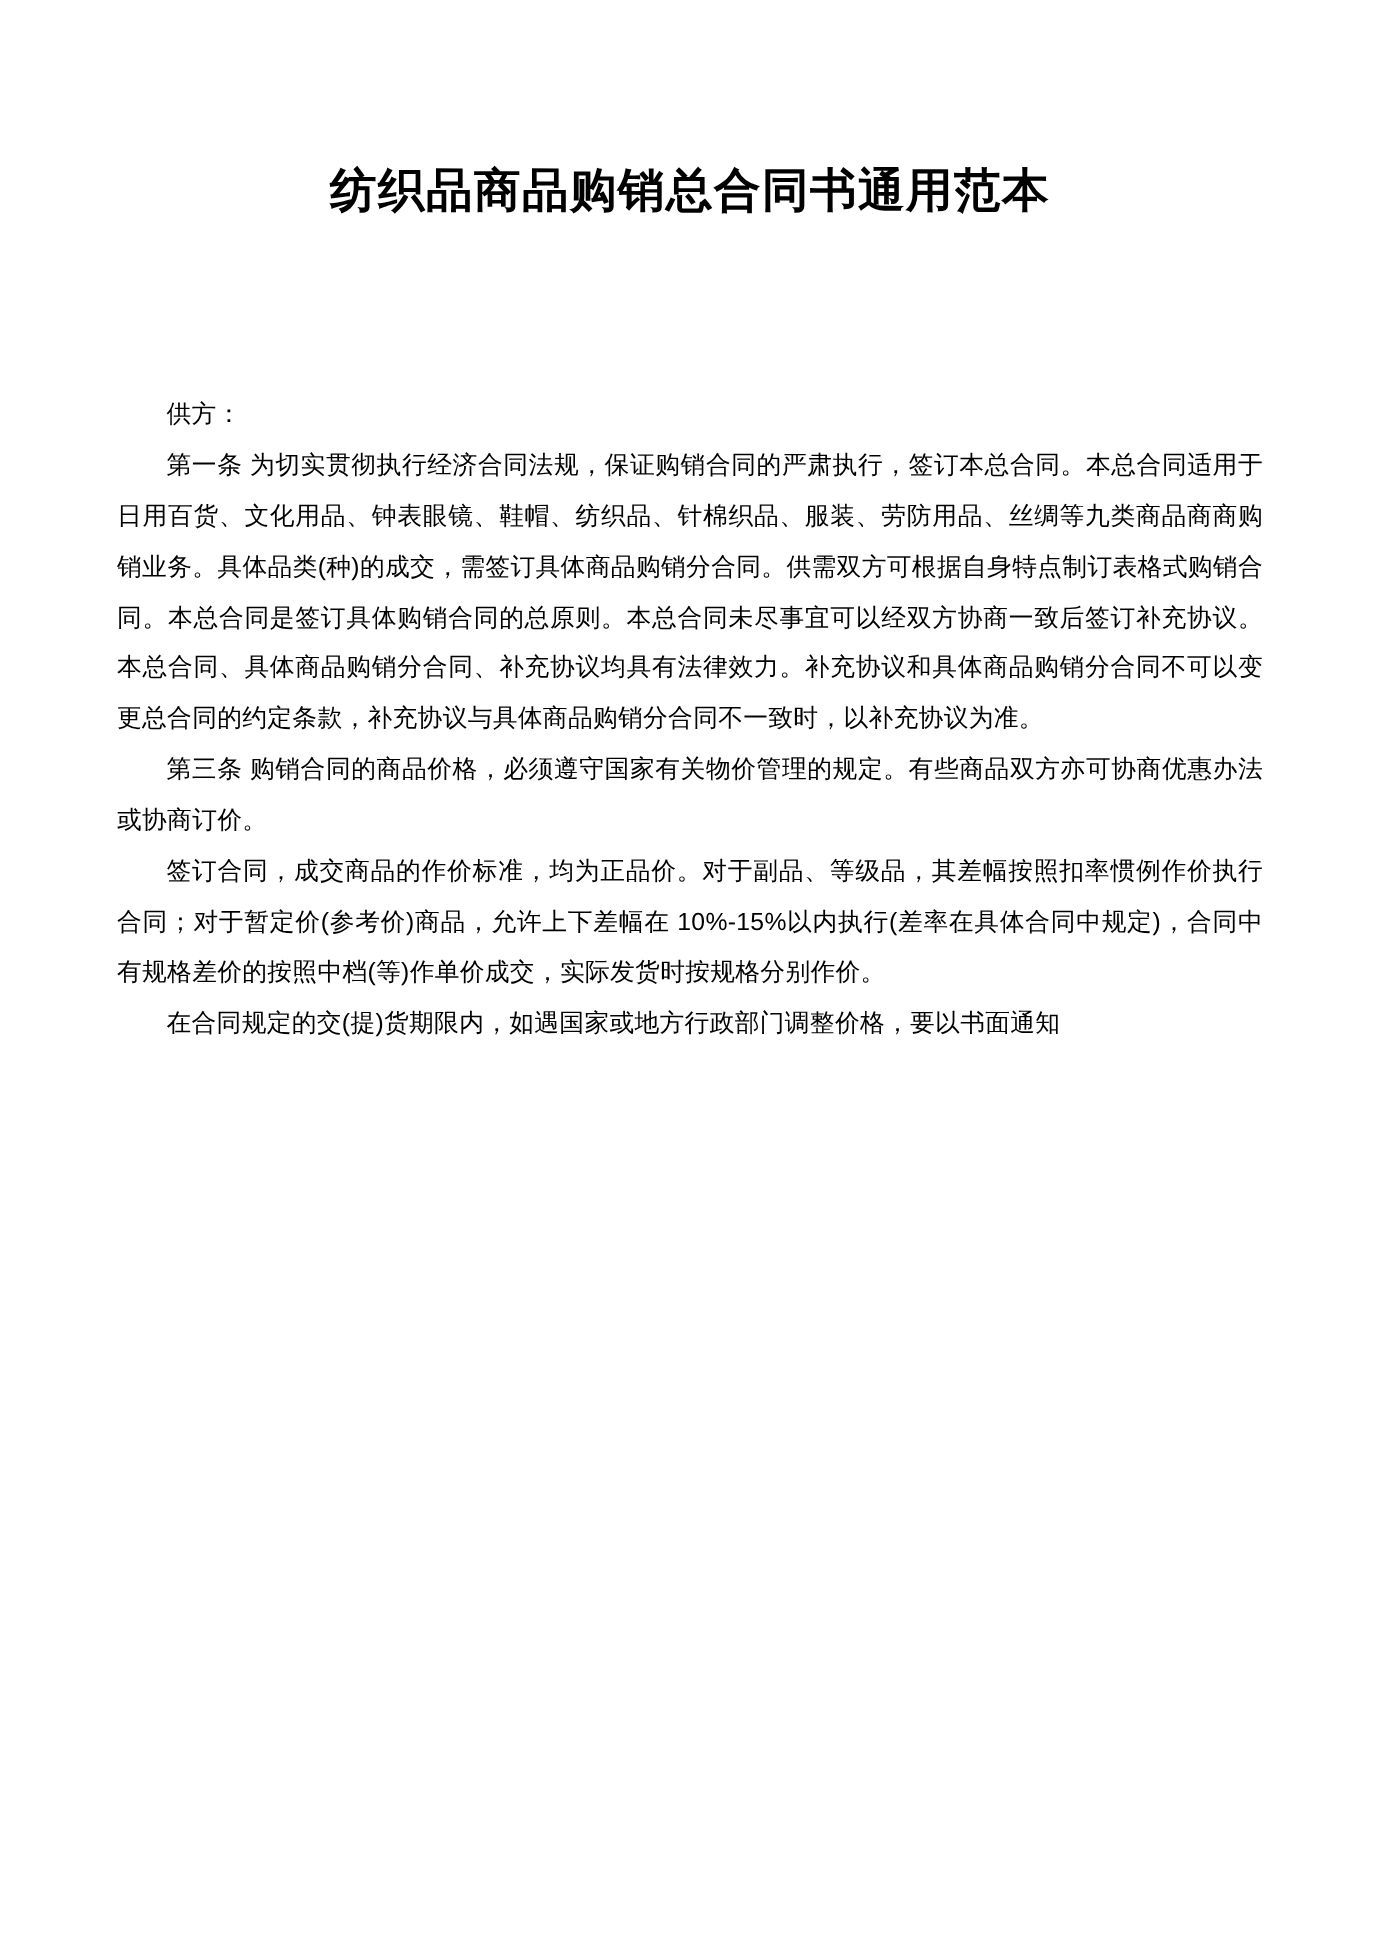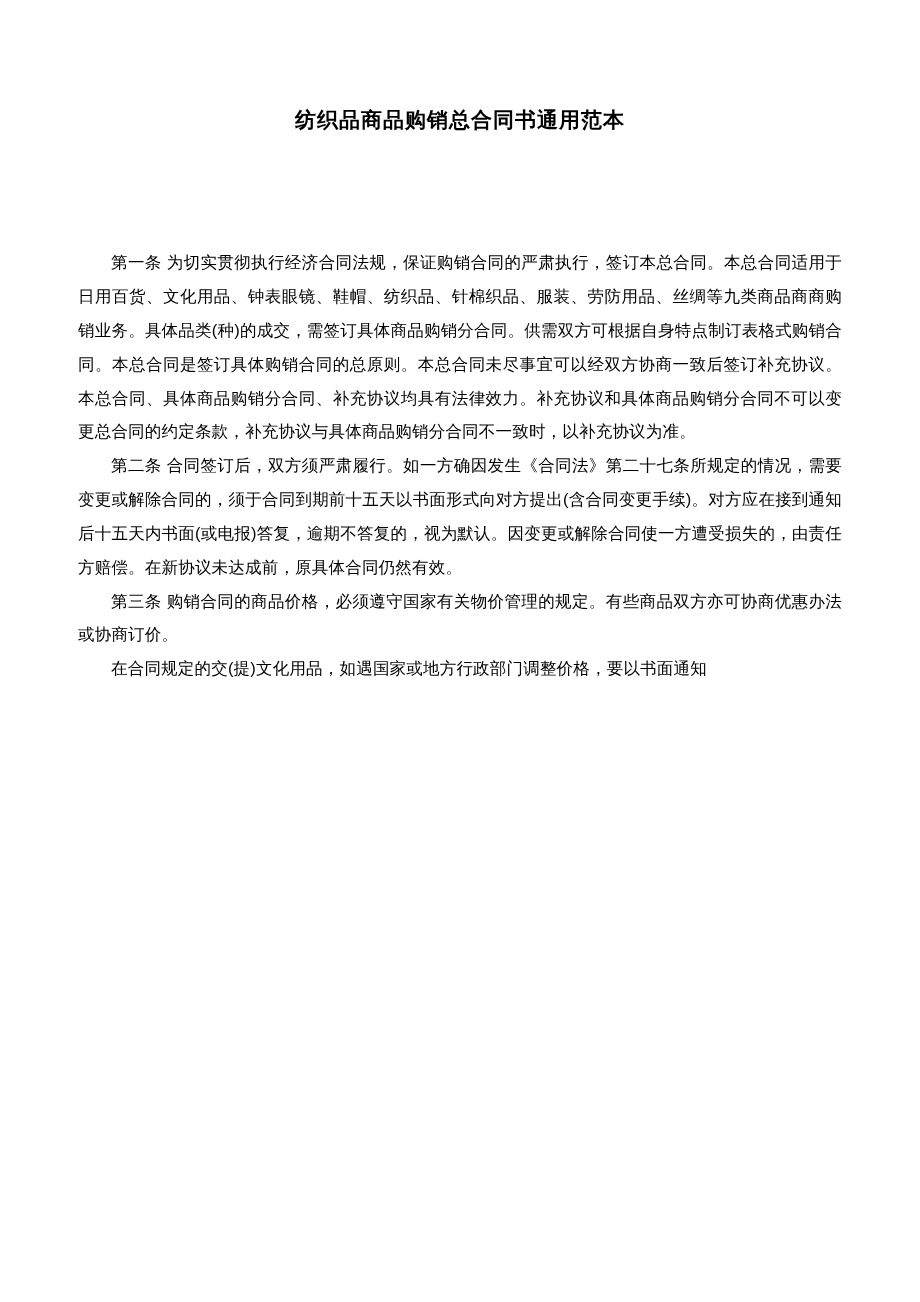--- a/index.html
+++ b/index.html
@@ -17,21 +17,21 @@
   }
   .page {
     width: 920px;
     height: 1302px;
     box-sizing: border-box;
     padding: 0 78px;
     position: relative;
   }
   .doc-title {
     text-align: center;
-    font-size: 21px;
+    font-size: 31px;
     font-weight: bold;
     letter-spacing: 1px;
     margin-top: 105px;
     margin-bottom: 0;
     line-height: 1.4;
   }
   .body-block {
     margin-top: 112px;
   }
   p.para {
@@ -47,19 +47,20 @@
   }
 </style>
 </head>
 <body>
 
 <div class="page">
 
   <h1 class="doc-title">纺织品商品购销总合同书通用范本</h1>
 
   <div class="body-block">
+    <p class="para indent">供方：</p>
     <p class="para indent">第一条  为切实贯彻执行经济合同法规，保证购销合同的严肃执行，签订本总合同。本总合同适用于日用百货、文化用品、钟表眼镜、鞋帽、纺织品、针棉织品、服装、劳防用品、丝绸等九类商品商商购销业务。具体品类(种)的成交，需签订具体商品购销分合同。供需双方可根据自身特点制订表格式购销合同。本总合同是签订具体购销合同的总原则。本总合同未尽事宜可以经双方协商一致后签订补充协议。本总合同、具体商品购销分合同、补充协议均具有法律效力。补充协议和具体商品购销分合同不可以变更总合同的约定条款，补充协议与具体商品购销分合同不一致时，以补充协议为准。</p>
-    <p class="para indent">第二条  合同签订后，双方须严肃履行。如一方确因发生《合同法》第二十七条所规定的情况，需要变更或解除合同的，须于合同到期前十五天以书面形式向对方提出(含合同变更手续)。对方应在接到通知后十五天内书面(或电报)答复，逾期不答复的，视为默认。因变更或解除合同使一方遭受损失的，由责任方赔偿。在新协议未达成前，原具体合同仍然有效。</p>
     <p class="para indent">第三条  购销合同的商品价格，必须遵守国家有关物价管理的规定。有些商品双方亦可协商优惠办法或协商订价。</p>
-    <p class="para indent">在合同规定的交(提)文化用品，如遇国家或地方行政部门调整价格，要以书面通知</p>
+    <p class="para indent">签订合同，成交商品的作价标准，均为正品价。对于副品、等级品，其差幅按照扣率惯例作价执行合同；对于暂定价(参考价)商品，允许上下差幅在 10%-15%以内执行(差率在具体合同中规定)，合同中有规格差价的按照中档(等)作单价成交，实际发货时按规格分别作价。</p>
+    <p class="para indent">在合同规定的交(提)货期限内，如遇国家或地方行政部门调整价格，要以书面通知</p>
   </div>
 
 </div>
 
 </body></html>

